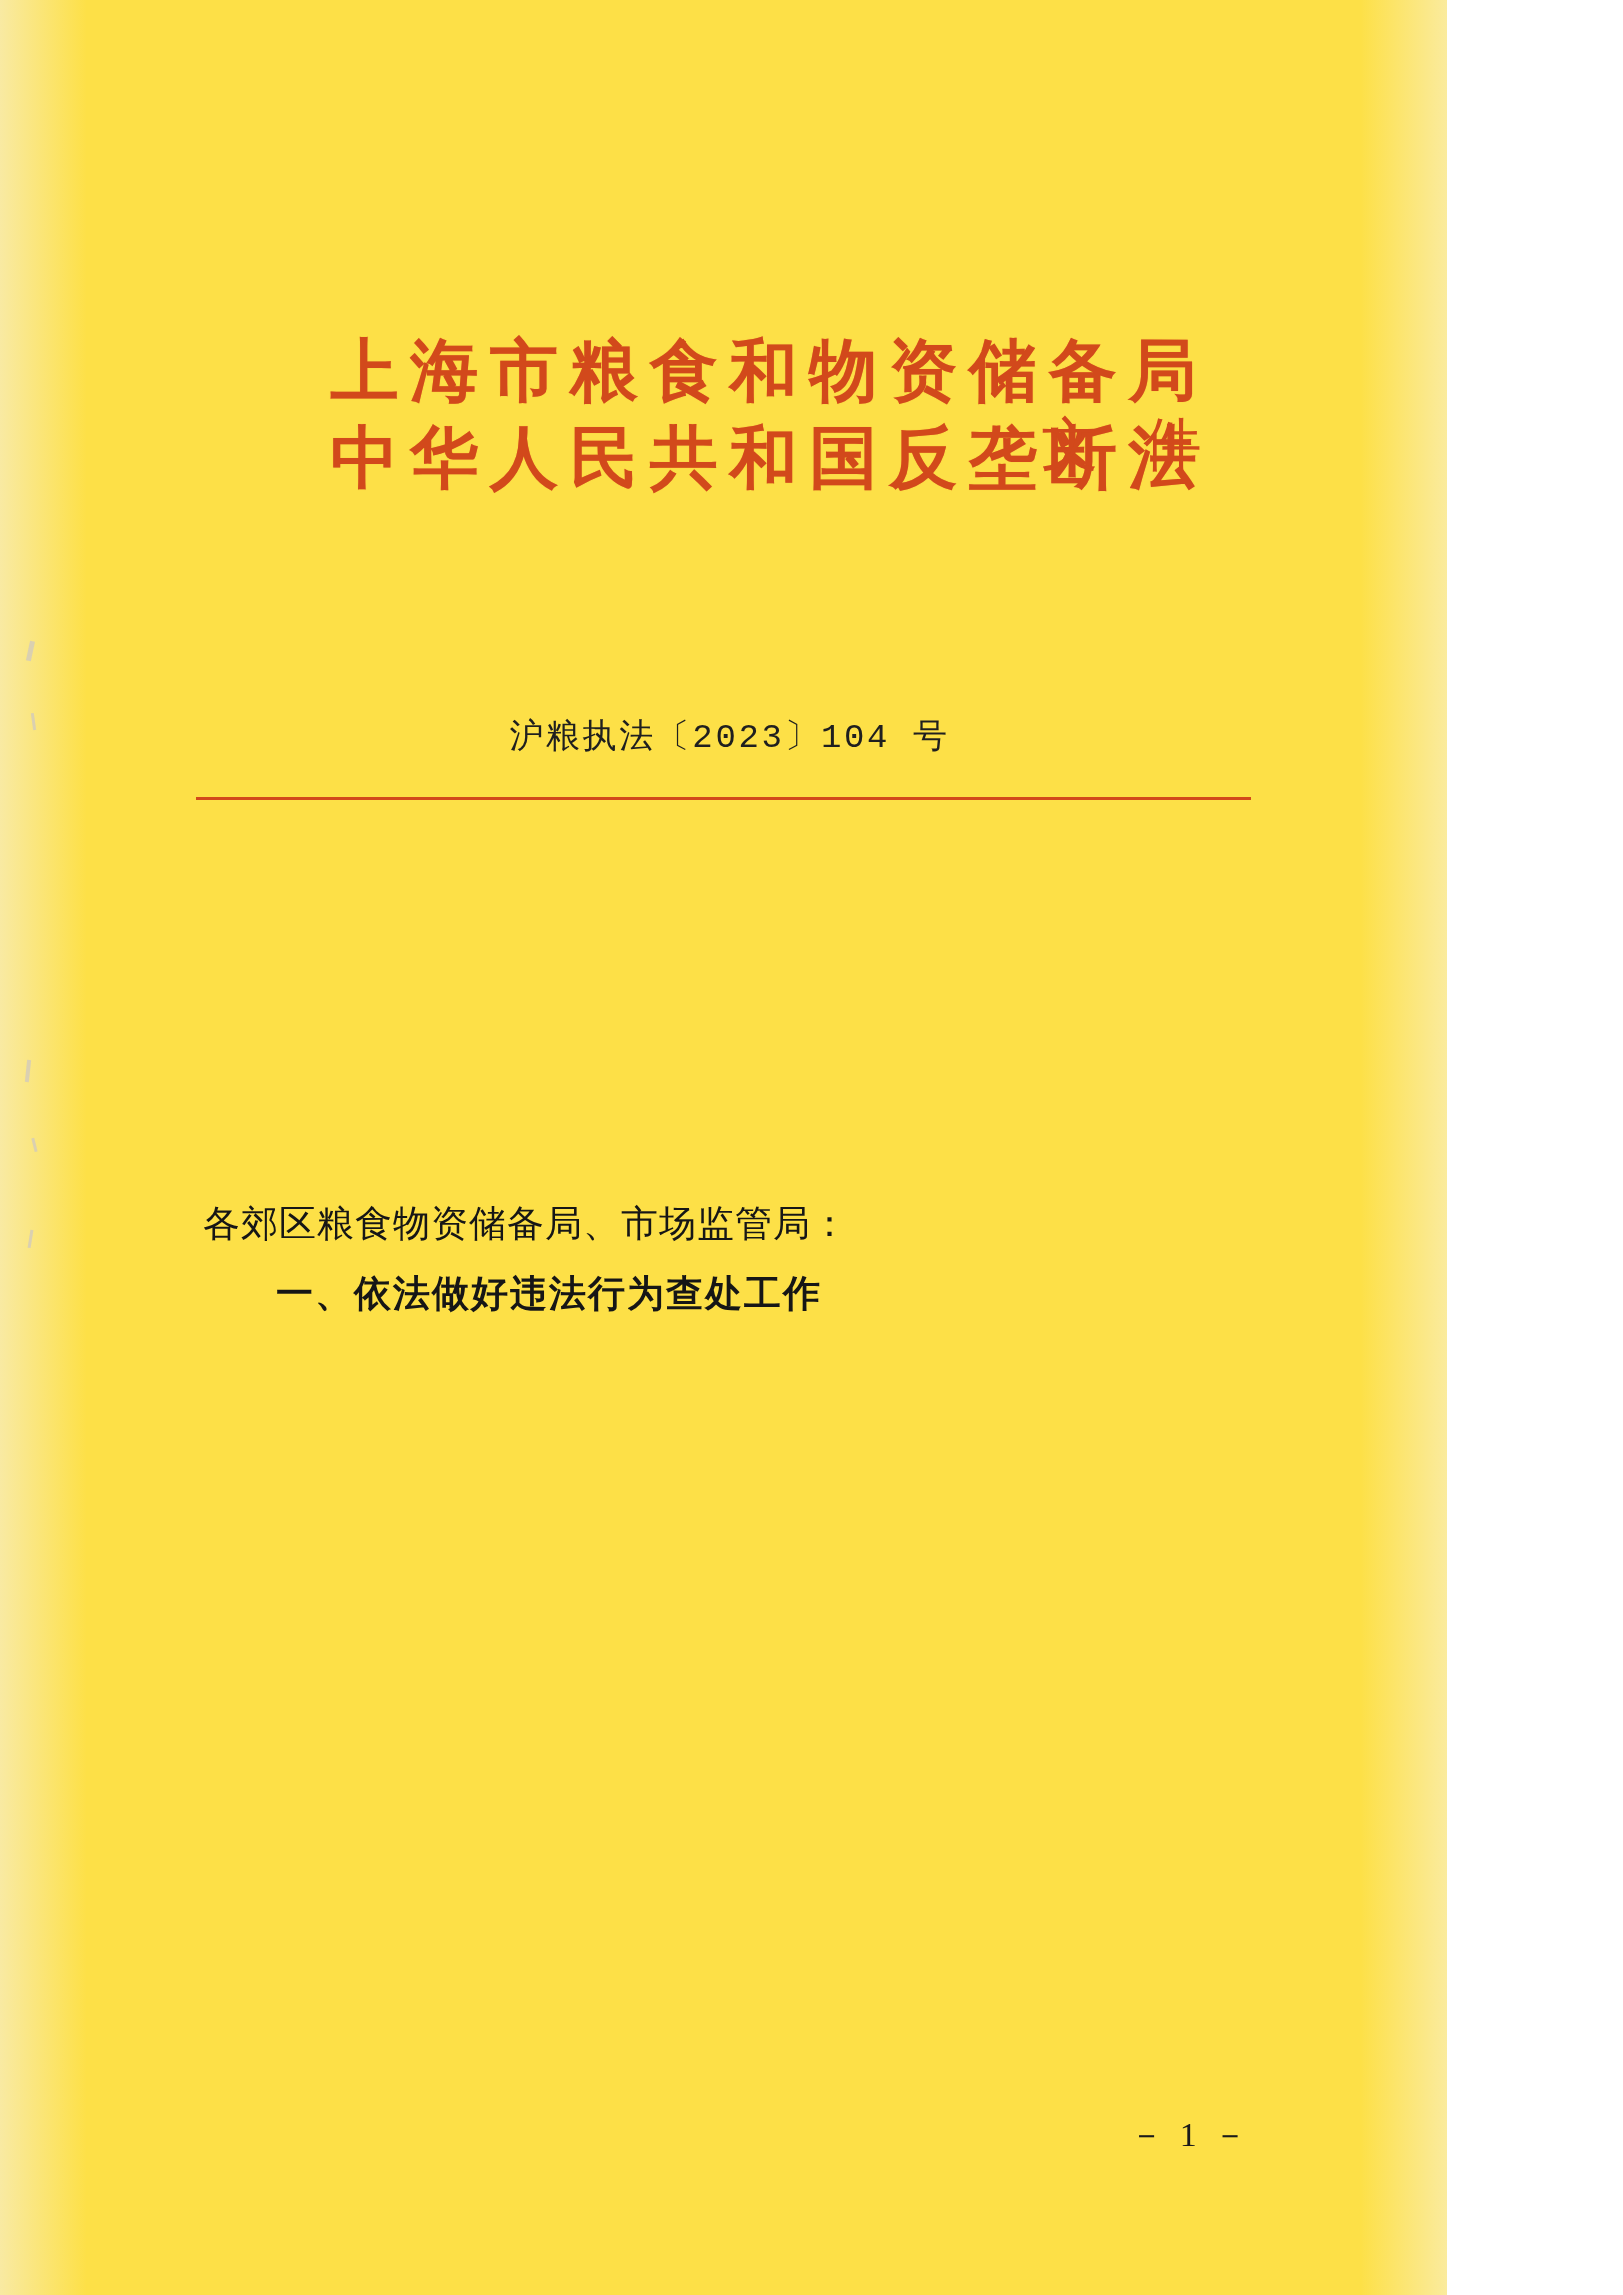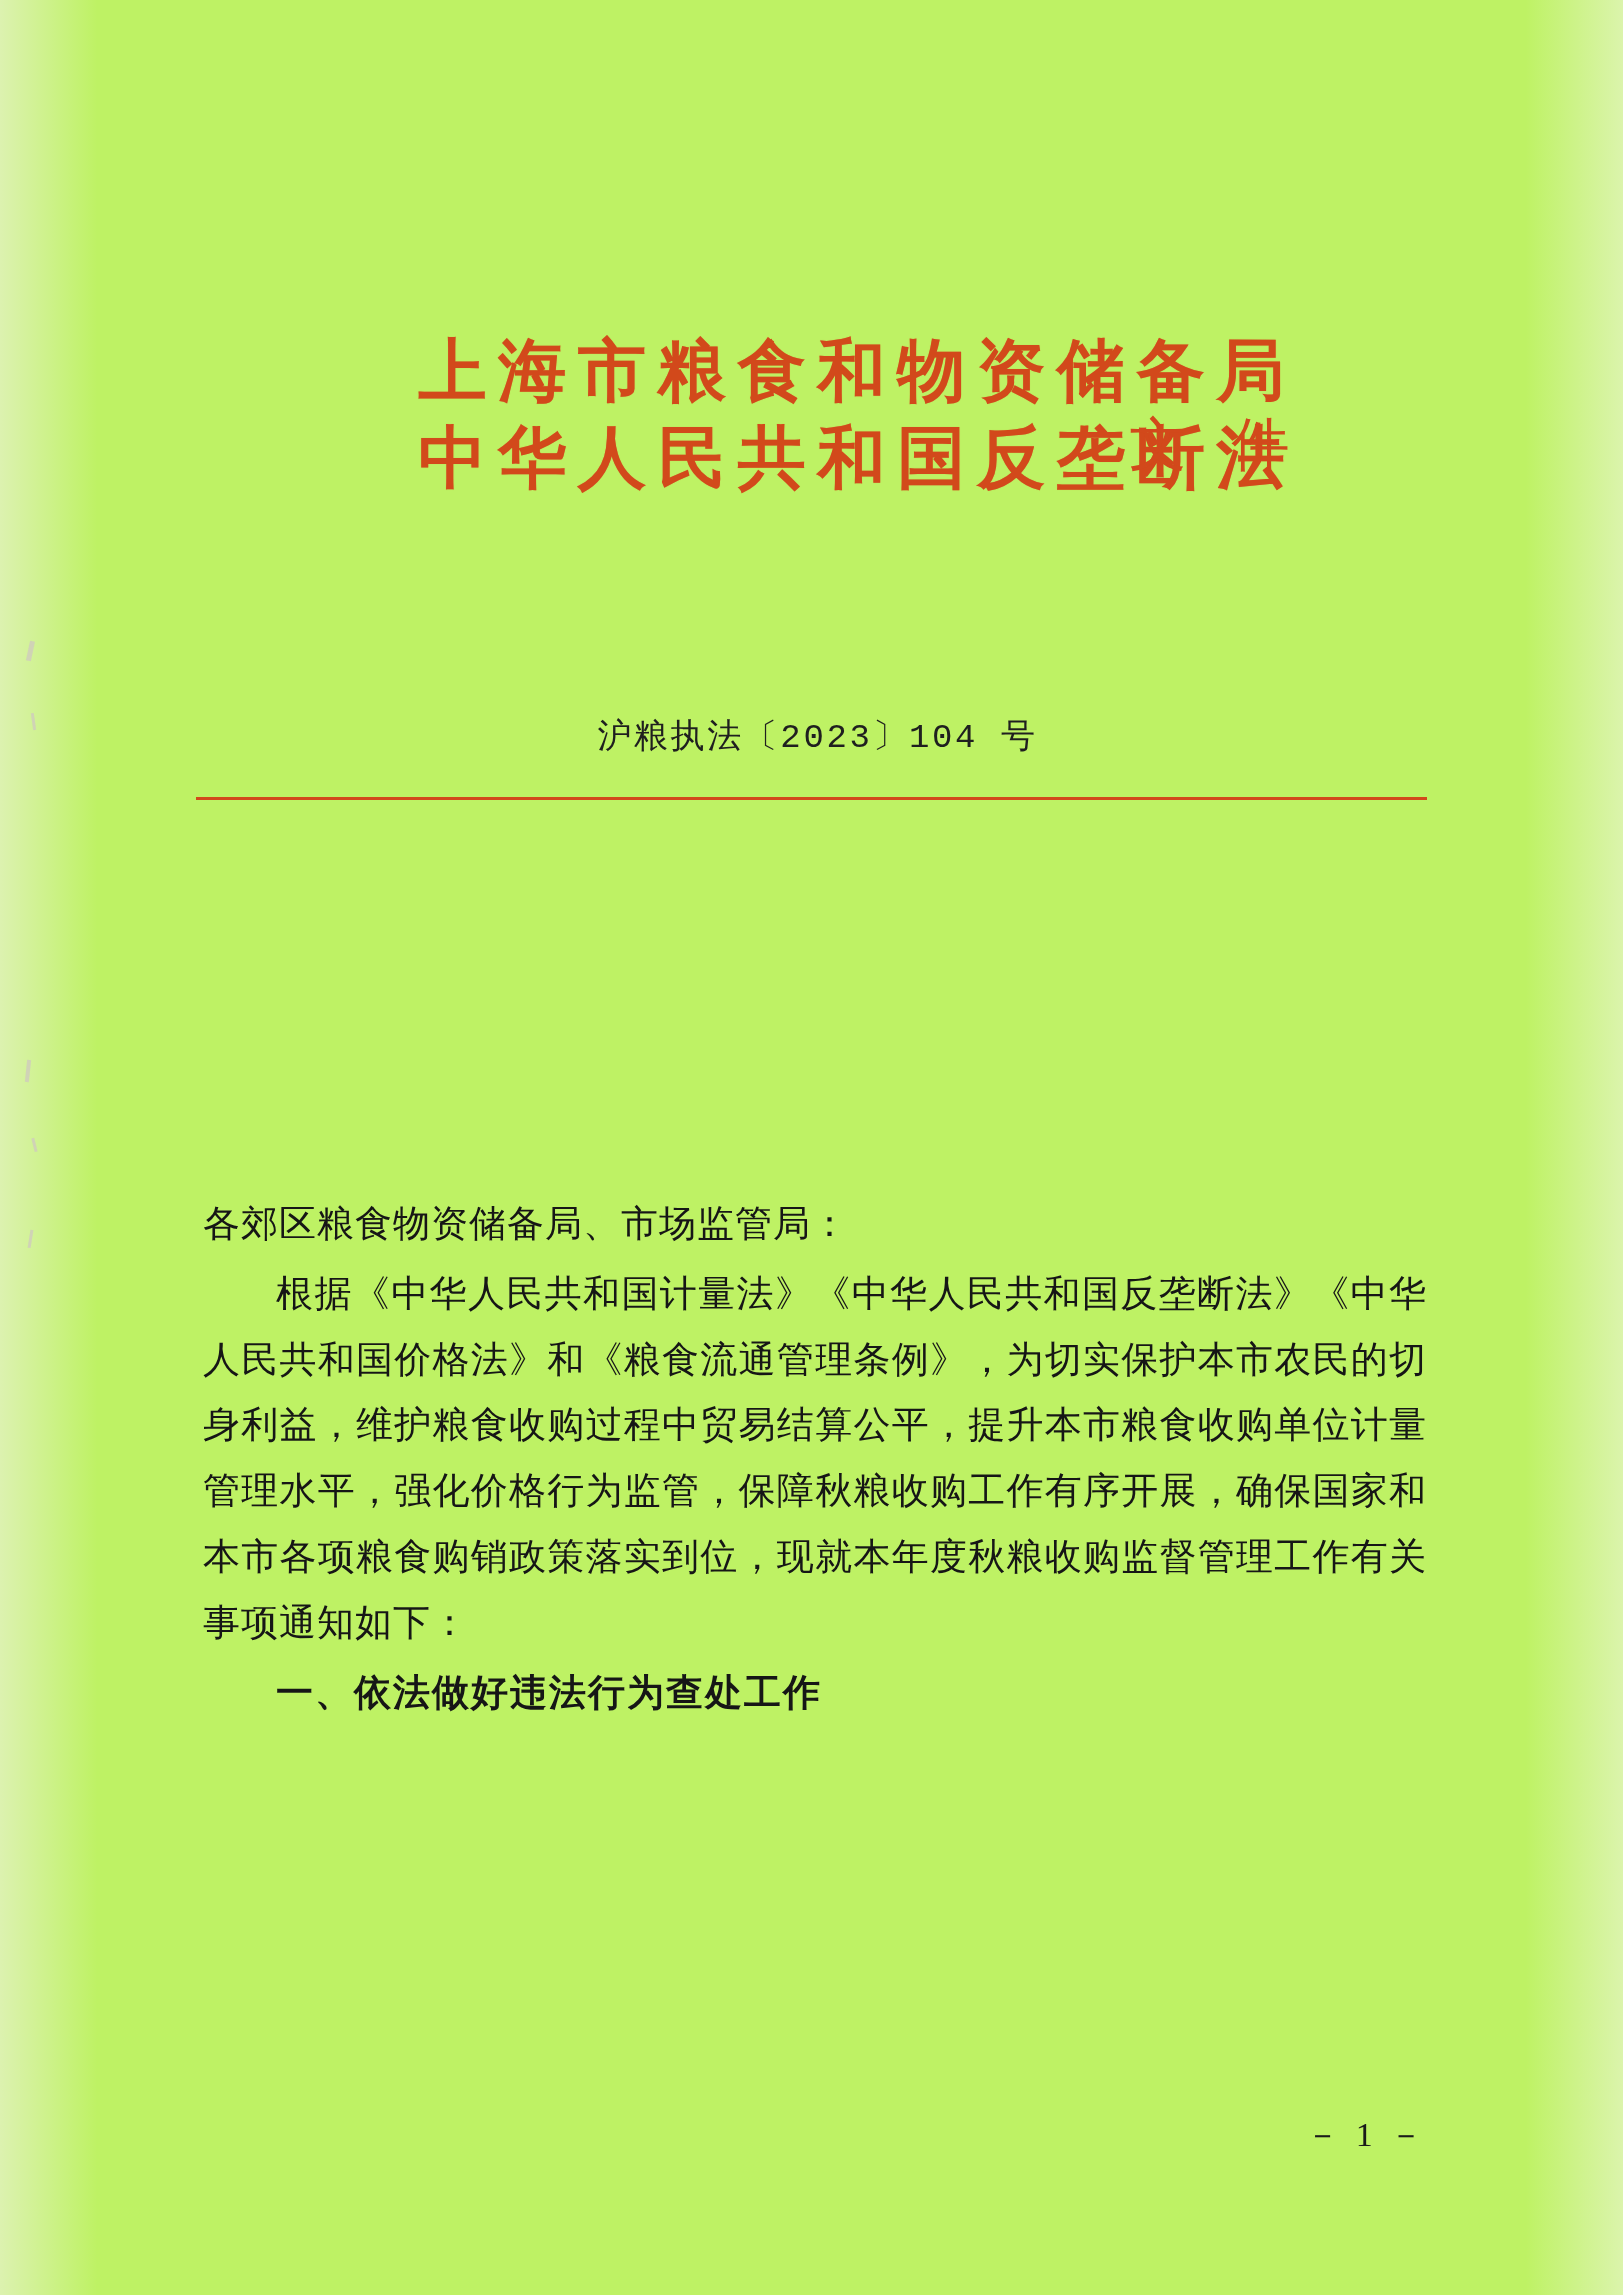--- a/index.html
+++ b/index.html
@@ -11,23 +11,23 @@
     width: 1623px;
     height: 2295px;
     font-family: "Liberation Serif", "DejaVu Serif", serif;
     color: #1a1a1a;
     position: relative;
     overflow: hidden;
   }
   .page {
     position: absolute;
     top: 0; left: 0;
-    width: 1623px;
+    width: 1447px;
     height: 2295px;
-    background: #bef264;
+    background: #fde047;
   }
   
   .paper-tint {
     position: absolute;
     inset: 0;
     background:
       linear-gradient(90deg, rgba(245,242,238,0.55) 0%, rgba(255,255,255,0) 6%,
                       rgba(255,255,255,0) 94%, rgba(248,246,243,0.5) 100%);
     pointer-events: none;
   }
@@ -176,20 +176,19 @@
       <div class="mast-suffix">文 件</div>
     </div>
   </div>
 
   <div class="doc-number">沪粮执法〔2023〕104 号</div>
   <div class="red-rule"></div>
 
 
   <div class="body-text">
     <p>各郊区粮食物资储备局、市场监管局：</p>
-    <p class="indent">根据《中华人民共和国计量法》《中华人民共和国反垄断法》《中华人民共和国价格法》和《粮食流通管理条例》，为切实保护本市农民的切身利益，维护粮食收购过程中贸易结算公平，提升本市粮食收购单位计量管理水平，强化价格行为监管，保障秋粮收购工作有序开展，确保国家和本市各项粮食购销政策落实到位，现就本年度秋粮收购监督管理工作有关事项通知如下：</p>
     <p class="section-head">一、依法做好违法行为查处工作</p>
   </div>
 
   <div class="page-number">－ 1 －</div>
 
 </div>
 
 
 </body></html>

